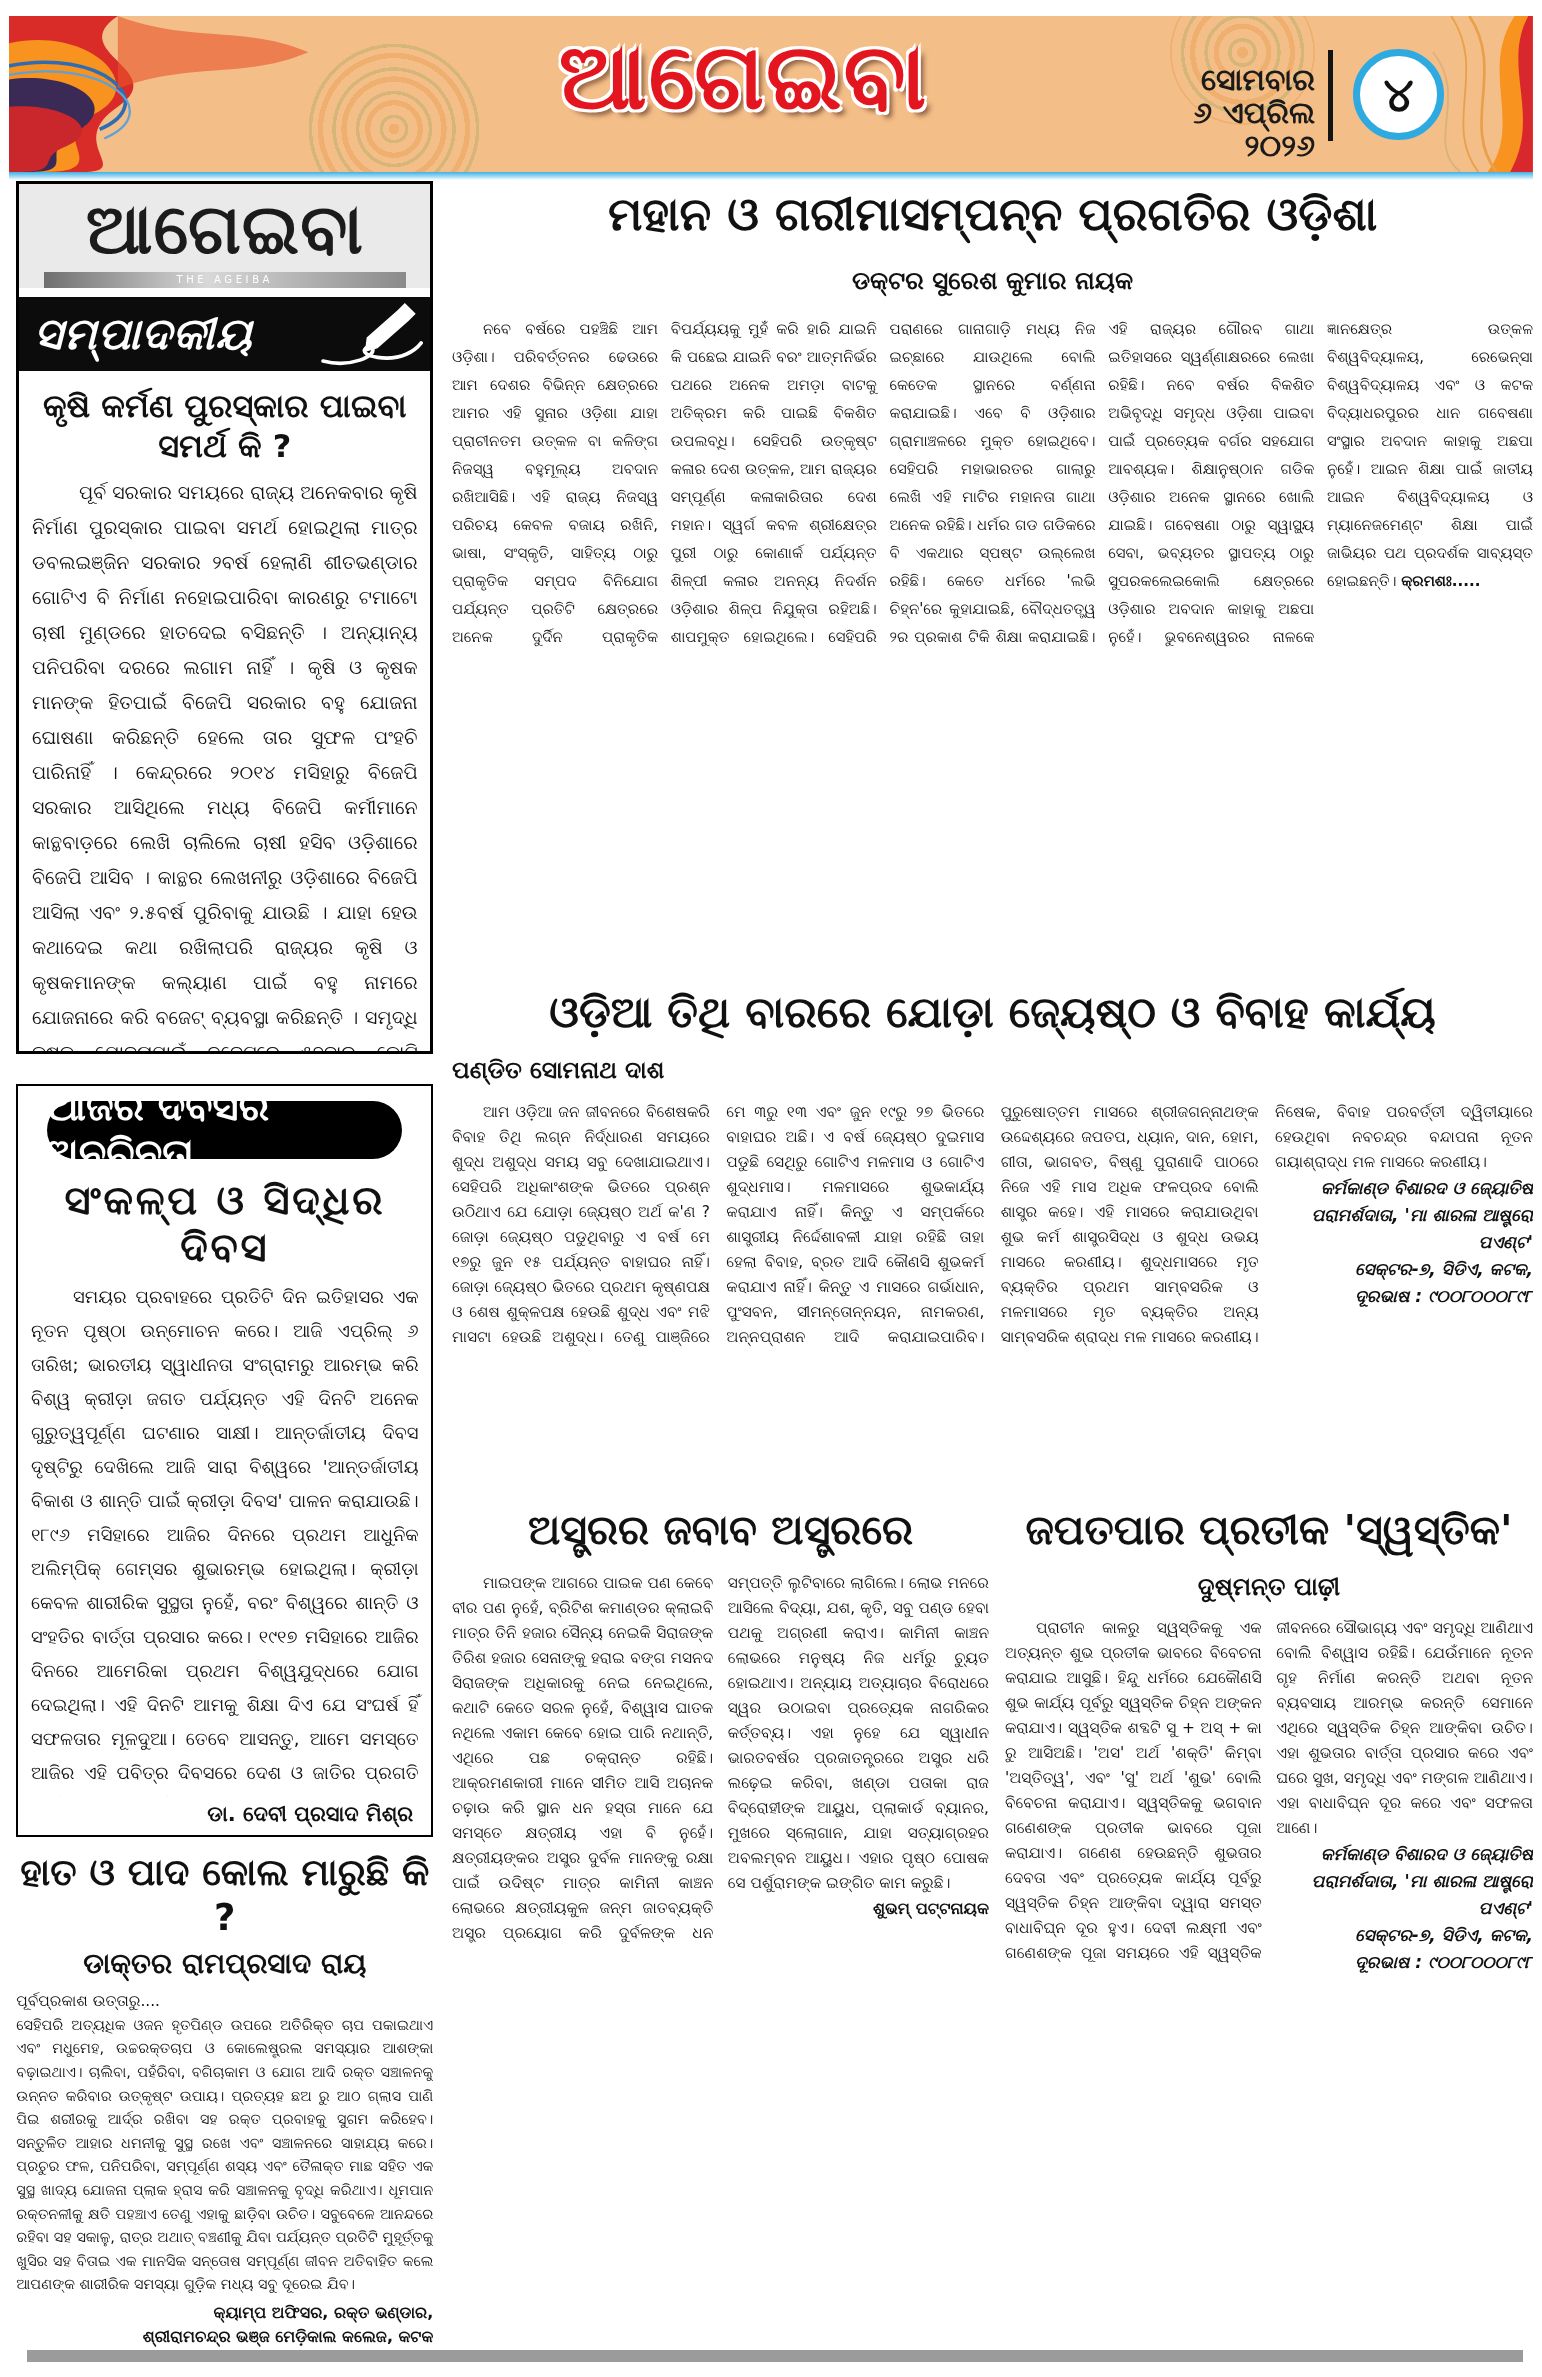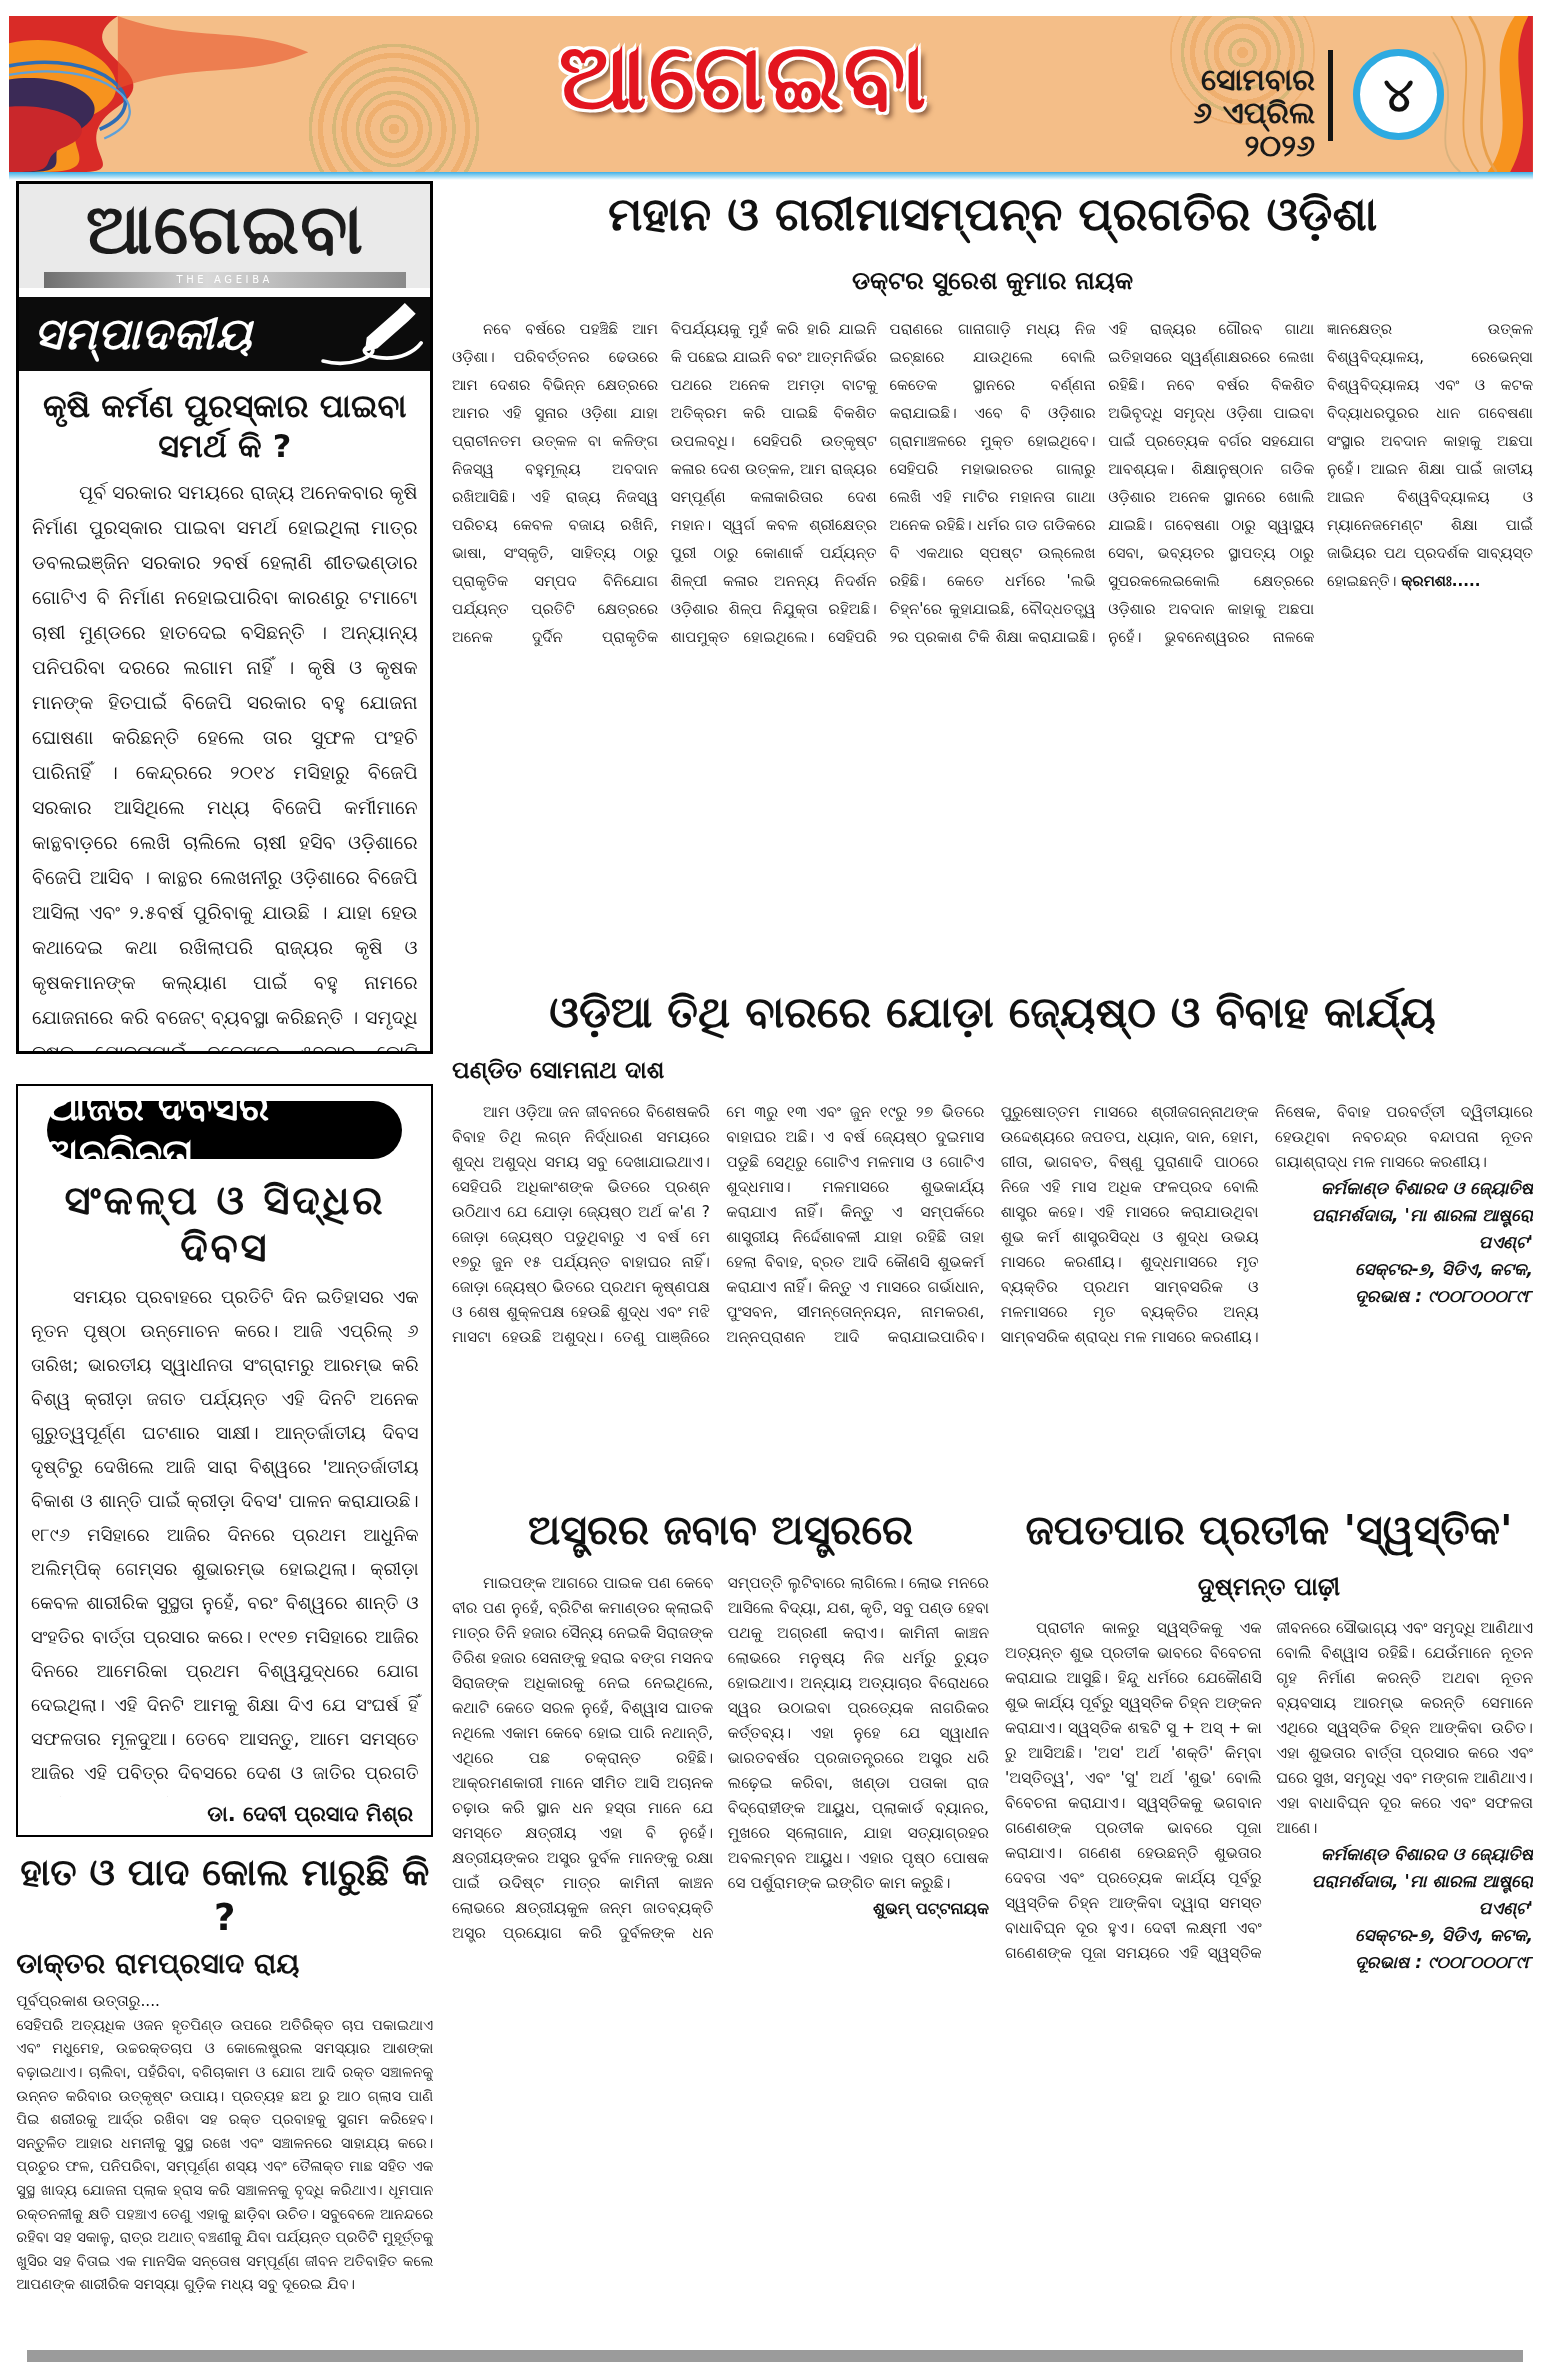--- a/index.html
+++ b/index.html
@@ -42,21 +42,21 @@
     box-sizing:border-box;background:#fff;overflow:hidden;}
   .pill{margin:14.5px auto 0;width:86%;height:58px;background:#000;border-radius:33px;color:#fff;
     display:flex;align-items:center;justify-content:center;font-size:40px;font-weight:bold;}
   .today-headline{font-size:40px;font-weight:bold;letter-spacing:2.7px;text-align:center;margin:18px 0 9px;}
   .today-body{font-size:18px;line-height:34px;text-align:justify;padding:0 12.7px;text-indent:42px;
     height:517px;overflow:hidden;}
   .today-sign{text-align:right;font-weight:bold;font-size:21px;padding-right:18px;margin-top:5.4px;}
 
   .health{position:absolute;left:16.3px;top:1850px;width:417px;height:497px;overflow:hidden;}
   .health-headline{font-size:37px;font-weight:bold;text-align:center;line-height:45px;}
-  .health-byline{font-size:28px;font-weight:bold;text-align:left;margin:7.3px 0 9px;}
+  .health-byline{font-size:28px;font-weight:bold;text-align:center;margin:7.3px 0 9px;}
   .health-lead{font-weight:normal;font-size:15.4px;}
   .health-body{font-size:14.5px;line-height:23.6px;text-align:justify;}
   .health-sign{text-align:right;font-weight:bold;font-size:16px;line-height:24.5px;margin-top:3.6px;}
 
   
   .art-main{position:absolute;left:452px;top:186px;width:1081px;}
   .hl-main{font-size:46px;font-weight:bold;text-align:center;line-height:56px;}
   .by-main{font-size:24.5px;font-weight:bold;text-align:center;margin-top:23.6px;}
   .cols5{margin-top:20px;height:651px;column-count:5;column-gap:12.7px;
     font-size:15px;line-height:28px;text-align:justify;overflow:hidden;text-indent:31px;}
@@ -143,20 +143,25 @@
     <div class="today-body">ସମୟର ପ୍ରବାହରେ ପ୍ରତିଟି ଦିନ ଇତିହାସର ଏକ ନୂତନ ପୃଷ୍ଠା ଉନ୍ମୋଚନ କରେ। ଆଜି ଏପ୍ରିଲ୍ ୬ ତାରିଖ; ଭାରତୀୟ ସ୍ୱାଧୀନତା ସଂଗ୍ରାମରୁ ଆରମ୍ଭ କରି ବିଶ୍ୱ କ୍ରୀଡ଼ା ଜଗତ ପର୍ଯ୍ୟନ୍ତ ଏହି ଦିନଟି ଅନେକ ଗୁରୁତ୍ୱପୂର୍ଣ୍ଣ ଘଟଣାର ସାକ୍ଷୀ। ଆନ୍ତର୍ଜାତୀୟ ଦିବସ ଦୃଷ୍ଟିରୁ ଦେଖିଲେ ଆଜି ସାରା ବିଶ୍ୱରେ 'ଆନ୍ତର୍ଜାତୀୟ ବିକାଶ ଓ ଶାନ୍ତି ପାଇଁ କ୍ରୀଡ଼ା ଦିବସ' ପାଳନ କରାଯାଉଛି। ୧୮୯୬ ମସିହାରେ ଆଜିର ଦିନରେ ପ୍ରଥମ ଆଧୁନିକ ଅଲିମ୍ପିକ୍ ଗେମ୍ସର ଶୁଭାରମ୍ଭ ହୋଇଥିଲା। କ୍ରୀଡ଼ା କେବଳ ଶାରୀରିକ ସୁସ୍ଥତା ନୁହେଁ, ବରଂ ବିଶ୍ୱରେ ଶାନ୍ତି ଓ ସଂହତିର ବାର୍ତ୍ତା ପ୍ରସାର କରେ। ୧୯୧୭ ମସିହାରେ ଆଜିର ଦିନରେ ଆମେରିକା ପ୍ରଥମ ବିଶ୍ୱଯୁଦ୍ଧରେ ଯୋଗ ଦେଇଥିଲା। ଏହି ଦିନଟି ଆମକୁ ଶିକ୍ଷା ଦିଏ ଯେ ସଂଘର୍ଷ ହିଁ ସଫଳତାର ମୂଳଦୁଆ। ତେବେ ଆସନ୍ତୁ, ଆମେ ସମସ୍ତେ ଆଜିର ଏହି ପବିତ୍ର ଦିବସରେ ଦେଶ ଓ ଜାତିର ପ୍ରଗତି ପାଇଁ ନିଜକୁ ଉତ୍ସର୍ଗ କରିବାକୁ ବଜ୍ର ଶପଥ ନେବା।</div>
     <div class="today-sign">ଡା. ଦେବୀ ପ୍ରସାଦ ମିଶ୍ର</div>
   </div>
 
   <div class="health">
     <div class="health-headline">ହାତ ଓ ପାଦ କୋଲ ମାରୁଛି କି ?</div>
     <div class="health-byline">ଡାକ୍ତର ରାମପ୍ରସାଦ ରାୟ</div>
     <div class="health-body">
       <span class="health-lead">ପୂର୍ବପ୍ରକାଶ ଉତ୍ତାରୁ....</span><br>
       <span>ସେହିପରି ଅତ୍ୟଧିକ ଓଜନ ହୃତପିଣ୍ଡ ଉପରେ ଅତିରିକ୍ତ ଚାପ ପକାଇଥାଏ ଏବଂ ମଧୁମେହ, ଉଚ୍ଚରକ୍ତଚାପ ଓ କୋଲେଷ୍ଟ୍ରଲ ସମସ୍ୟାର ଆଶଙ୍କା ବଢ଼ାଇଥାଏ। ଚାଲିବା, ପହଁରିବା, ବଗିଚାକାମ ଓ ଯୋଗ ଆଦି ରକ୍ତ ସଞ୍ଚାଳନକୁ ଉନ୍ନତ କରିବାର ଉତ୍କୃଷ୍ଟ ଉପାୟ। ପ୍ରତ୍ୟହ ଛଅ ରୁ ଆଠ ଗ୍ଲାସ ପାଣି ପିଇ ଶରୀରକୁ ଆର୍ଦ୍ର ରଖିବା ସହ ରକ୍ତ ପ୍ରବାହକୁ ସୁଗମ କରିହେବ। ସନ୍ତୁଳିତ ଆହାର ଧମନୀକୁ ସୁସ୍ଥ ରଖେ ଏବଂ ସଞ୍ଚାଳନରେ ସାହାଯ୍ୟ କରେ। ପ୍ରଚୁର ଫଳ, ପନିପରିବା, ସମ୍ପୂର୍ଣ୍ଣ ଶସ୍ୟ ଏବଂ ତୈଳାକ୍ତ ମାଛ ସହିତ ଏକ ସୁସ୍ଥ ଖାଦ୍ୟ ଯୋଜନା ପ୍ଲାକ ହ୍ରାସ କରି ସଞ୍ଚାଳନକୁ ବୃଦ୍ଧି କରିଥାଏ। ଧୂମପାନ ରକ୍ତନଳୀକୁ କ୍ଷତି ପହଞ୍ଚାଏ ତେଣୁ ଏହାକୁ ଛାଡ଼ିବା ଉଚିତ। ସବୁବେଳେ ଆନନ୍ଦରେ ରହିବା ସହ ସକାଳୁ, ରାତ୍ର ଅଥାତ୍ ବଞ୍ଚଣୀକୁ ଯିବା ପର୍ଯ୍ୟନ୍ତ ପ୍ରତିଟି ମୁହୂର୍ତ୍ତକୁ ଖୁସିର ସହ ବିତାଇ ଏକ ମାନସିକ ସନ୍ତୋଷ ସମ୍ପୂର୍ଣ୍ଣ ଜୀବନ ଅତିବାହିତ କଲେ ଆପଣଙ୍କ ଶାରୀରିକ ସମସ୍ୟା ଗୁଡ଼ିକ ମଧ୍ୟ ସବୁ ଦୂରେଇ ଯିବ।</span>
+      <div class="health-sign">
+        <div>କ୍ୟାମ୍ପ ଅଫିସର, ରକ୍ତ ଭଣ୍ଡାର,</div>
+        <div>ଶ୍ରୀରାମଚନ୍ଦ୍ର ଭଞ୍ଜ ମେଡ଼ିକାଲ କଲେଜ, କଟକ</div>
+
+      </div>
     </div>
   </div>
 
   <div class="art-main">
     <div class="hl-main">ମହାନ ଓ ଗରୀମାସମ୍ପନ୍ନ ପ୍ରଗତିର ଓଡ଼ିଶା</div>
     <div class="by-main">ଡକ୍ଟର ସୁରେଶ କୁମାର ନାୟକ</div>
     <div class="cols5">
       <span>ନବେ ବର୍ଷରେ ପହଞ୍ଚିଛି ଆମ ଓଡ଼ିଶା। ପରିବର୍ତ୍ତନର ଢେଉରେ ଆମ ଦେଶର ବିଭିନ୍ନ କ୍ଷେତ୍ରରେ ଆମର ଏହି ସୁନାର ଓଡ଼ିଶା ଯାହା ପ୍ରାଚୀନତମ ଉତ୍କଳ ବା କଳିଙ୍ଗ ନିଜସ୍ୱ ବହୁମୂଲ୍ୟ ଅବଦାନ ରଖିଆସିଛି। ଏହି ରାଜ୍ୟ ନିଜସ୍ୱ ପରିଚୟ କେବଳ ବଜାୟ ରଖିନି, ଭାଷା, ସଂସ୍କୃତି, ସାହିତ୍ୟ ଠାରୁ ପ୍ରାକୃତିକ ସମ୍ପଦ ବିନିଯୋଗ ପର୍ଯ୍ୟନ୍ତ ପ୍ରତିଟି କ୍ଷେତ୍ରରେ ଅନେକ ଦୁର୍ଦିନ ପ୍ରାକୃତିକ ବିପର୍ଯ୍ୟୟକୁ ମୁହଁ କରି ହାରି ଯାଇନି କି ପଛେଇ ଯାଇନି ବରଂ ଆତ୍ମନିର୍ଭର ପଥରେ ଅନେକ ଅମଡ଼ା ବାଟକୁ ଅତିକ୍ରମ କରି ପାଇଛି ବିକଶିତ ଉପଲବ୍ଧି। ସେହିପରି ଉତ୍କୃଷ୍ଟ କଳାର ଦେଶ ଉତ୍କଳ, ଆମ ରାଜ୍ୟର ସମ୍ପୂର୍ଣ୍ଣ କଳାକାରିତାର ଦେଶ ମହାନ। ସ୍ୱର୍ଗ କବଳ ଶ୍ରୀକ୍ଷେତ୍ର ପୁରୀ ଠାରୁ କୋଣାର୍କ ପର୍ଯ୍ୟନ୍ତ ଶିଳ୍ପୀ କଳାର ଅନନ୍ୟ ନିଦର୍ଶନ ଓଡ଼ିଶାର ଶିଳ୍ପ ନିଯୁକ୍ତା ରହିଅଛି। ଶାପମୁକ୍ତ ହୋଇଥିଲେ। ସେହିପରି ପରାଣରେ ଗାନାଗାଡ଼ି ମଧ୍ୟ ନିଜ ଇଚ୍ଛାରେ ଯାଉଥିଲେ ବୋଲି କେତେକ ସ୍ଥାନରେ ବର୍ଣ୍ଣନା କରାଯାଇଛି। ଏବେ ବି ଓଡ଼ିଶାର ଗ୍ରାମାଞ୍ଚଳରେ ମୁକ୍ତ ହୋଇଥିବେ। ସେହିପରି ମହାଭାରତର ଗାଲାରୁ ଲେଖି ଏହି ମାଟିର ମହାନତା ଗାଥା ଅନେକ ରହିଛି। ଧର୍ମର ଗଡ ଗଡିକରେ ବି ଏକଥାର ସ୍ପଷ୍ଟ ଉଲ୍ଲେଖ ରହିଛି। କେତେ ଧର୍ମରେ 'ଲଭି ଚିହ୍ନ'ରେ କୁହାଯାଇଛି, ବୌଦ୍ଧତତ୍ତ୍ୱ ୨ର ପ୍ରକାଶ ଟିକି ଶିକ୍ଷା କରାଯାଇଛି। ଏହି ରାଜ୍ୟର ଗୌରବ ଗାଥା ଇତିହାସରେ ସ୍ୱର୍ଣ୍ଣାକ୍ଷରରେ ଲେଖା ରହିଛି। ନବେ ବର୍ଷର ବିକଶିତ ଅଭିବୃଦ୍ଧି ସମୃଦ୍ଧ ଓଡ଼ିଶା ପାଇବା ପାଇଁ ପ୍ରତ୍ୟେକ ବର୍ଗର ସହଯୋଗ ଆବଶ୍ୟକ। ଶିକ୍ଷାନୁଷ୍ଠାନ ଗଡିକ ଓଡ଼ିଶାର ଅନେକ ସ୍ଥାନରେ ଖୋଲି ଯାଇଛି। ଗବେଷଣା ଠାରୁ ସ୍ୱାସ୍ଥ୍ୟ ସେବା, ଭବ୍ୟତର ସ୍ଥାପତ୍ୟ ଠାରୁ ସୁପରକଲେଇକୋଲି କ୍ଷେତ୍ରରେ ଓଡ଼ିଶାର ଅବଦାନ କାହାକୁ ଅଛପା ନୁହେଁ। ଭୁବନେଶ୍ୱରର ନାଳକେ ଜ୍ଞାନକ୍ଷେତ୍ର ଉତ୍କଳ ବିଶ୍ୱବିଦ୍ୟାଳୟ, ରେଭେନ୍ସା ବିଶ୍ୱବିଦ୍ୟାଳୟ ଏବଂ ଓ କଟକ ବିଦ୍ୟାଧରପୁରର ଧାନ ଗବେଷଣା ସଂସ୍ଥାର ଅବଦାନ କାହାକୁ ଅଛପା ନୁହେଁ। ଆଇନ ଶିକ୍ଷା ପାଇଁ ଜାତୀୟ ଆଇନ ବିଶ୍ୱବିଦ୍ୟାଳୟ ଓ ମ୍ୟାନେଜମେଣ୍ଟ ଶିକ୍ଷା ପାଇଁ ଜାଭିୟର ପଥ ପ୍ରଦର୍ଶକ ସାବ୍ୟସ୍ତ ହୋଇଛନ୍ତି।</span>
       <span class="cont">କ୍ରମଶଃ.....</span>
     </div>

